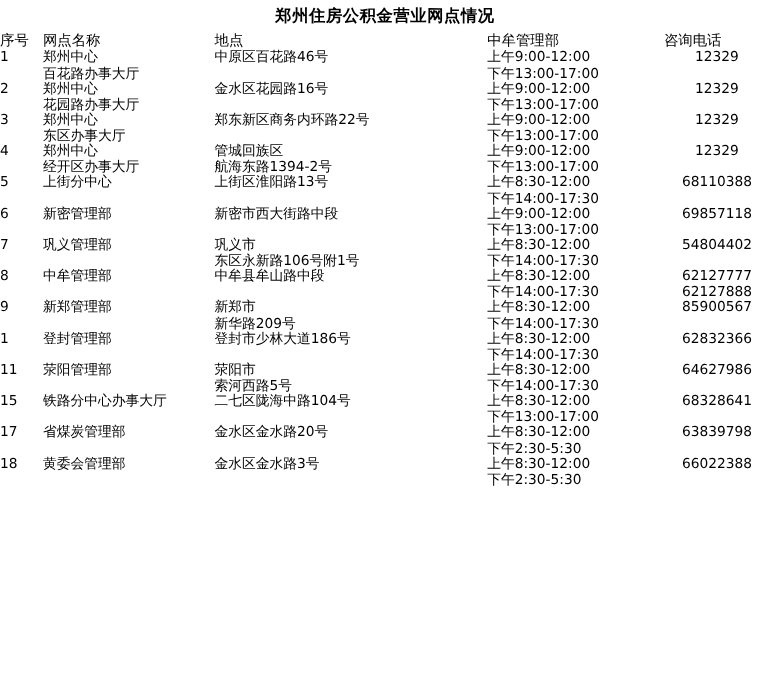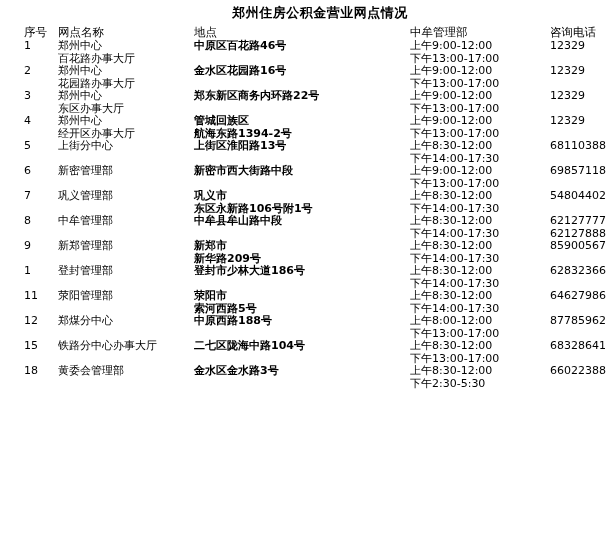--- a/index.html
+++ b/index.html
@@ -13,21 +13,20 @@
     font-family: "DejaVu Sans", "Liberation Sans", sans-serif;
     font-size: 11px;
     color: #000000;
     overflow: hidden;
   }
   .page {
     position: relative;
     width: 616px;
     height: 551px;
     box-sizing: border-box;
-    padding-left: 24px;
   }
   .doc-title {
     text-align: center;
     font-weight: bold;
     font-size: 13px;
     padding-top: 4px;
     padding-bottom: 3px;
     letter-spacing: 0.5px;
   }
   table.grid {
@@ -41,36 +40,37 @@
     border: none;
   }
   .hdr td {
     font-weight: normal;
     font-size: 11.5px;
     padding-bottom: 2px;
     border-bottom: 1px solid #000;
   }
   .col-no   { width: 34px;  padding-left: 4px; }
   .col-name { width: 136px; }
-  .col-addr { width: 216px; font-weight: bold; }
+  .col-addr { width: 216px; }
   .col-time { width: 140px; }
   .col-tel  { width: 84px; padding-right: 2px; }
 
   .row td {
     font-size: 11px;
     line-height: 12.5px;
     padding-top: 1px;
     padding-bottom: 1px;
   }
   .lines span {
     display: block;
     white-space: nowrap;
   }
   .tel {
     white-space: nowrap;
+    text-align: center;
   }
   .no-cell {
     white-space: nowrap;
   }
   .name-cell span, .addr-cell span, .time-cell span {
     display: block;
   }
 </style>
 </head>
 <body>
@@ -269,49 +269,49 @@
           </td>
           <td class="col-time time-cell lines">
             <span>上午8:30-12:00</span>
             <span>下午14:00-17:30</span>
           </td>
           <td class="col-tel tel lines">
             <span>64627986</span>
           </td>
         </tr>
         <tr class="row">
-          <td class="col-no no-cell">12</td>
-          <td class="col-name name-cell lines">
-            <span>郑煤分中心</span>
-          </td>
-          <td class="col-addr addr-cell lines">
-            <span>中原西路188号</span>
-          </td>
-          <td class="col-time time-cell lines">
-            <span>上午8:00-12:00</span>
-            <span>下午13:00-17:00</span>
-          </td>
-          <td class="col-tel tel lines">
-            <span>87785962</span>
-          </td>
-        </tr>
-        <tr class="row">
           <td class="col-no no-cell">15</td>
           <td class="col-name name-cell lines">
             <span>铁路分中心办事大厅</span>
           </td>
           <td class="col-addr addr-cell lines">
             <span>二七区陇海中路104号</span>
           </td>
           <td class="col-time time-cell lines">
             <span>上午8:30-12:00</span>
             <span>下午13:00-17:00</span>
           </td>
           <td class="col-tel tel lines">
             <span>68328641</span>
+          </td>
+        </tr>
+        <tr class="row">
+          <td class="col-no no-cell">17</td>
+          <td class="col-name name-cell lines">
+            <span>省煤炭管理部</span>
+          </td>
+          <td class="col-addr addr-cell lines">
+            <span>金水区金水路20号</span>
+          </td>
+          <td class="col-time time-cell lines">
+            <span>上午8:30-12:00</span>
+            <span>下午2:30-5:30</span>
+          </td>
+          <td class="col-tel tel lines">
+            <span>63839798</span>
           </td>
         </tr>
         <tr class="row">
           <td class="col-no no-cell">18</td>
           <td class="col-name name-cell lines">
             <span>黄委会管理部</span>
           </td>
           <td class="col-addr addr-cell lines">
             <span>金水区金水路3号</span>
           </td>

